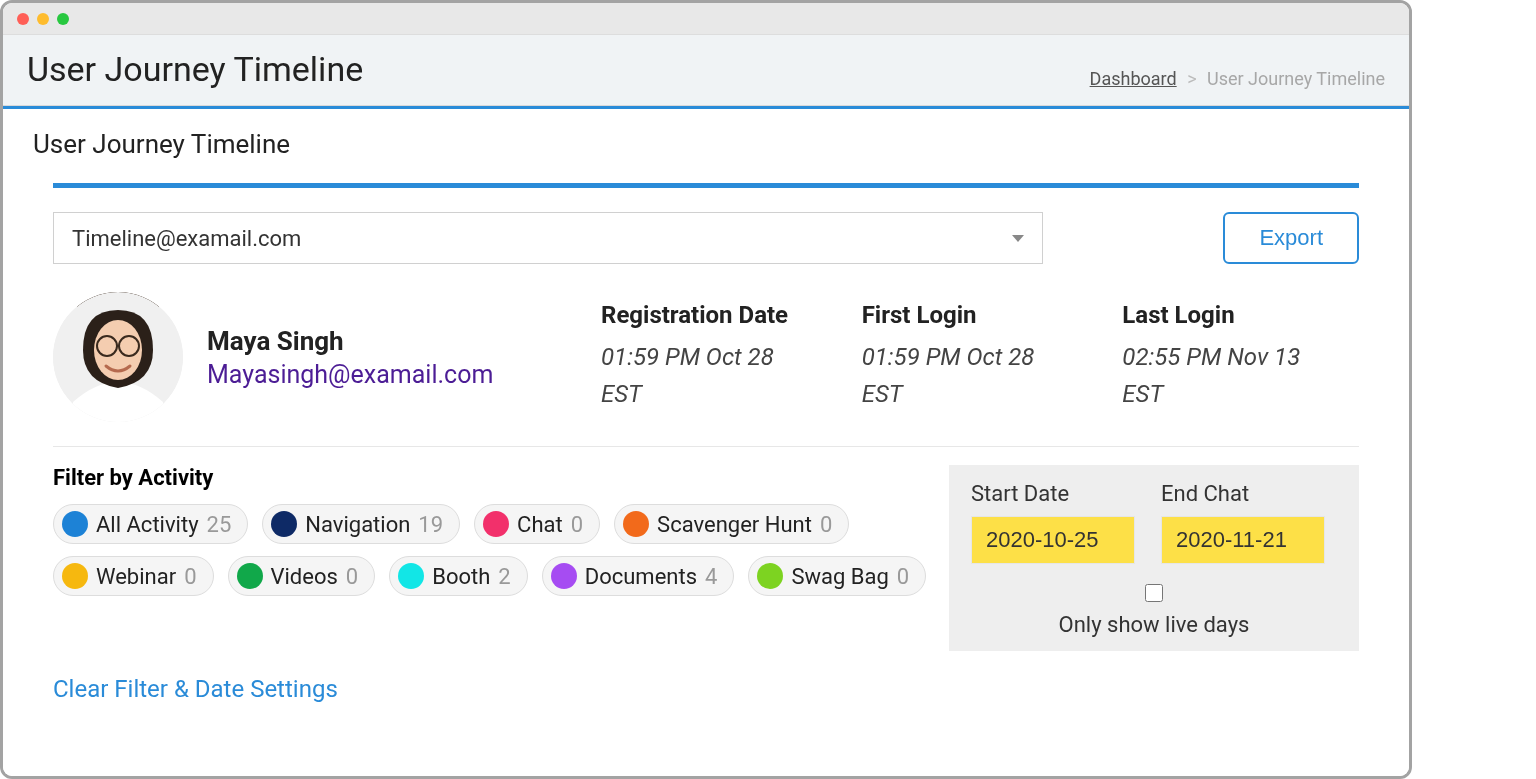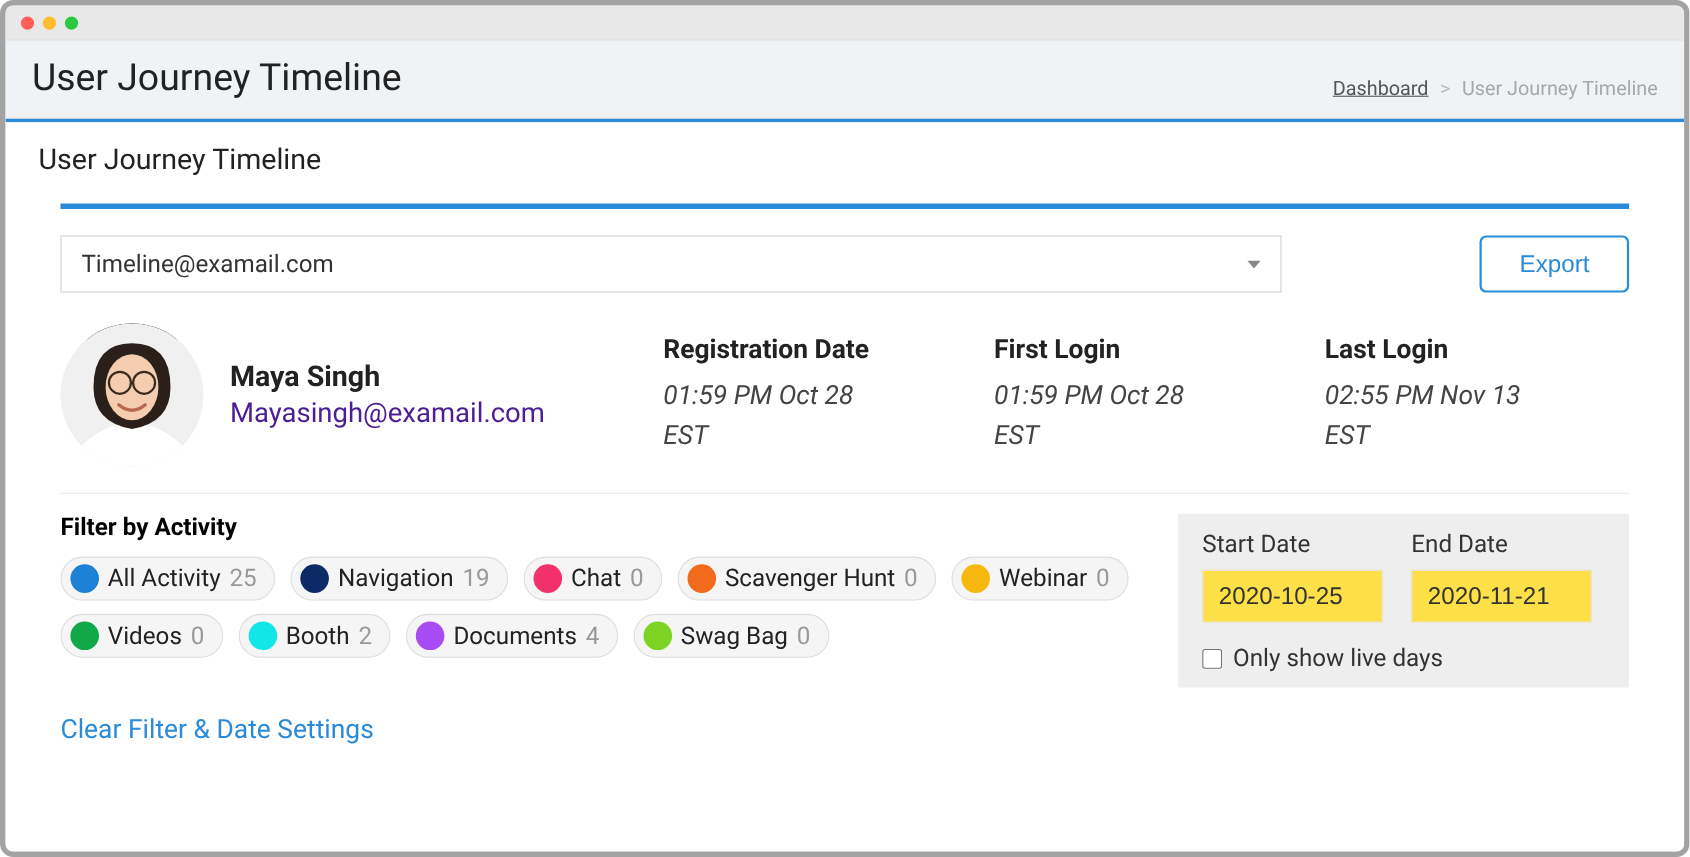--- a/index.html
+++ b/index.html
@@ -4,23 +4,23 @@
   <style>
     * { box-sizing: border-box; margin: 0; padding: 0; }
     html, body {
       width: 1536px;
       height: 779px;
       font-family: -apple-system, BlinkMacSystemFont, "Segoe UI", Roboto, Arial, sans-serif;
       background: #fff;
       overflow: hidden;
     }
     .window {
-      width: 1536px;
+      width: 1412px;
       height: 779px;
-      border: 5px solid #a3a3a3;
+      border: 3px solid #a3a3a3;
       border-radius: 12px;
       overflow: hidden;
       display: flex;
       flex-direction: column;
     }
     .title-bar {
       height: 32px;
       background: #e8e8e8;
       display: flex;
       align-items: center;
@@ -159,21 +159,21 @@
     .date-field { display: flex; flex-direction: column; }
     .date-label { font-size: 22px; color: #333; margin-bottom: 10px; }
     .date-input {
       background: #fde047;
       border: 1px solid #e6e6e6;
       padding: 10px 14px;
       font-size: 22px;
       color: #333;
       width: 164px;
     }
-    .live-days-row { margin-top: 20px; font-size: 22px; color: #333; display: flex; align-items: center; gap: 10px; }
+    .live-days-row { margin-top: 20px; font-size: 22px; color: #333; display: flex; align-items: center; gap: 10px; flex-direction: column; }
     .live-days-row input[type="checkbox"] { width: 18px; height: 18px; }
     .clear-link {
       color: #2a8bd8;
       font-size: 24px;
       margin: 24px 0 0 50px;
       display: inline-block;
       cursor: pointer;
     }
   </style>
 </head>
@@ -293,21 +293,21 @@
             </span>
           </div>
       </div>
       <div class="date-box">
         <div class="date-fields">
           <div class="date-field">
             <span class="date-label">Start Date</span>
             <input class="date-input" value="2020-10-25" style="">
           </div>
           <div class="date-field">
-            <span class="date-label">End Date</span>
+            <span class="date-label">End Chat</span>
             <input class="date-input" value="2020-11-21" style="">
           </div>
         </div>
         <label class="live-days-row">
           <input type="checkbox" style="">
           <span>Only show live days</span>
         </label>
       </div>
     </div>
 

